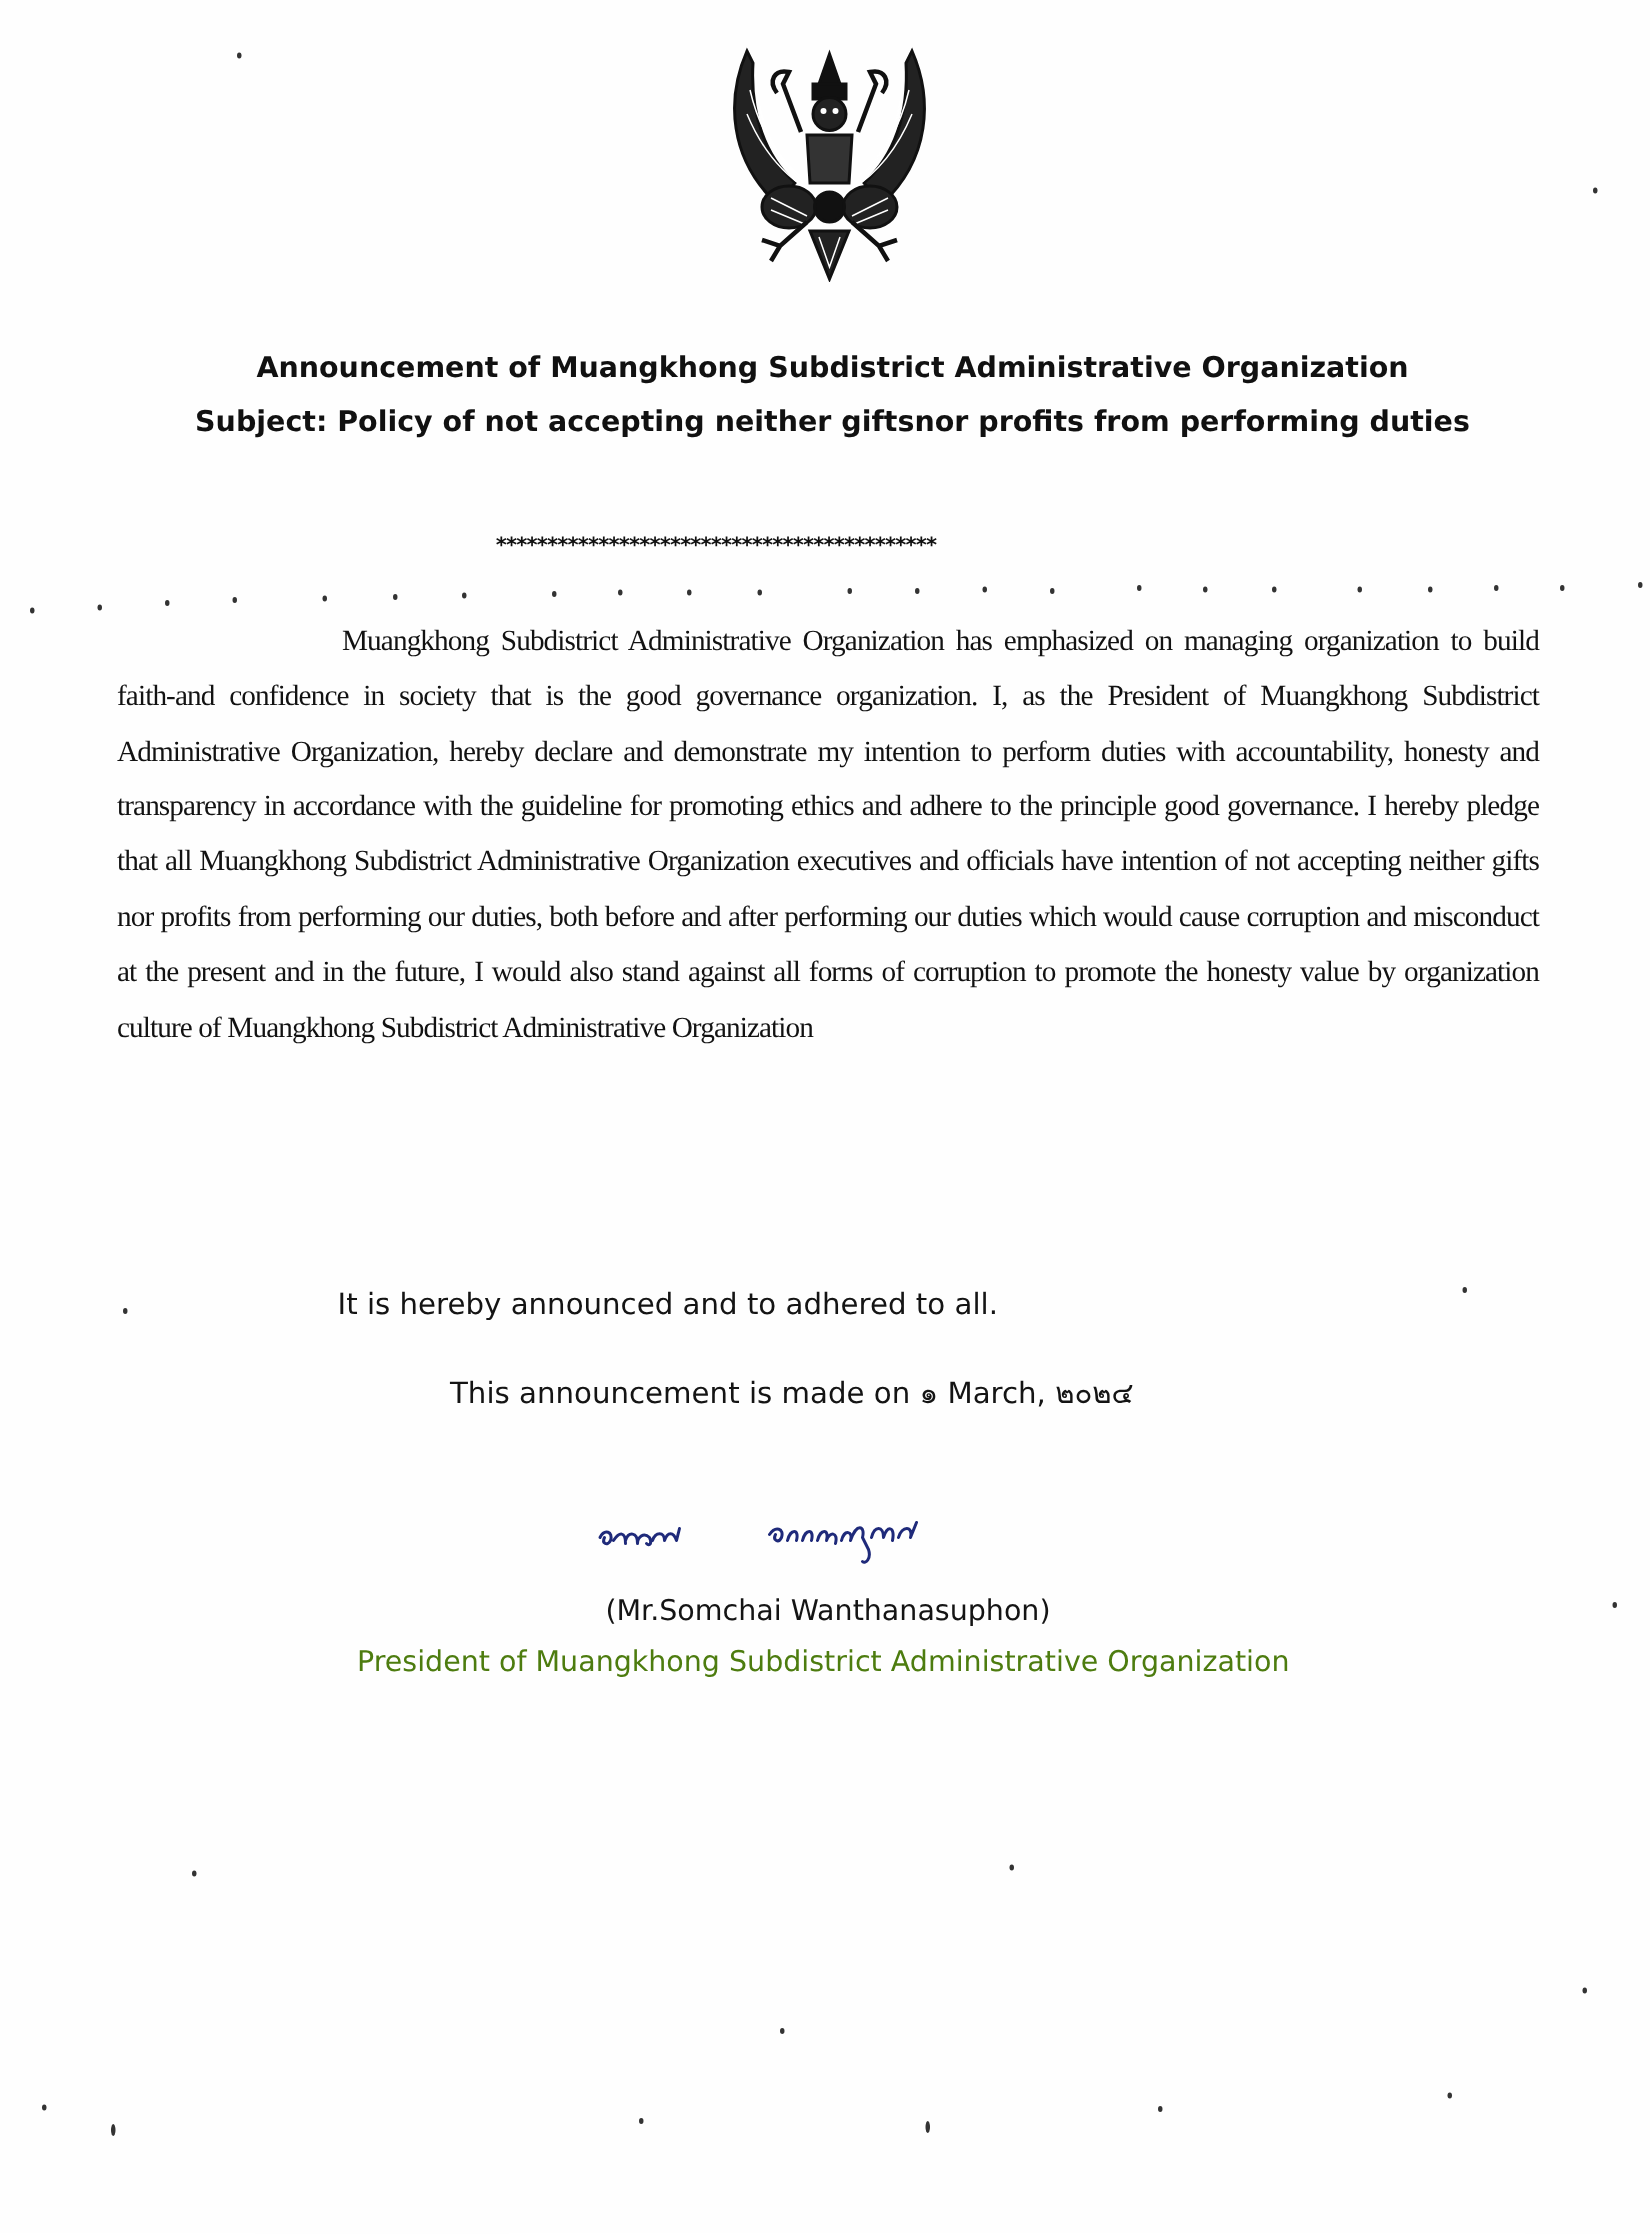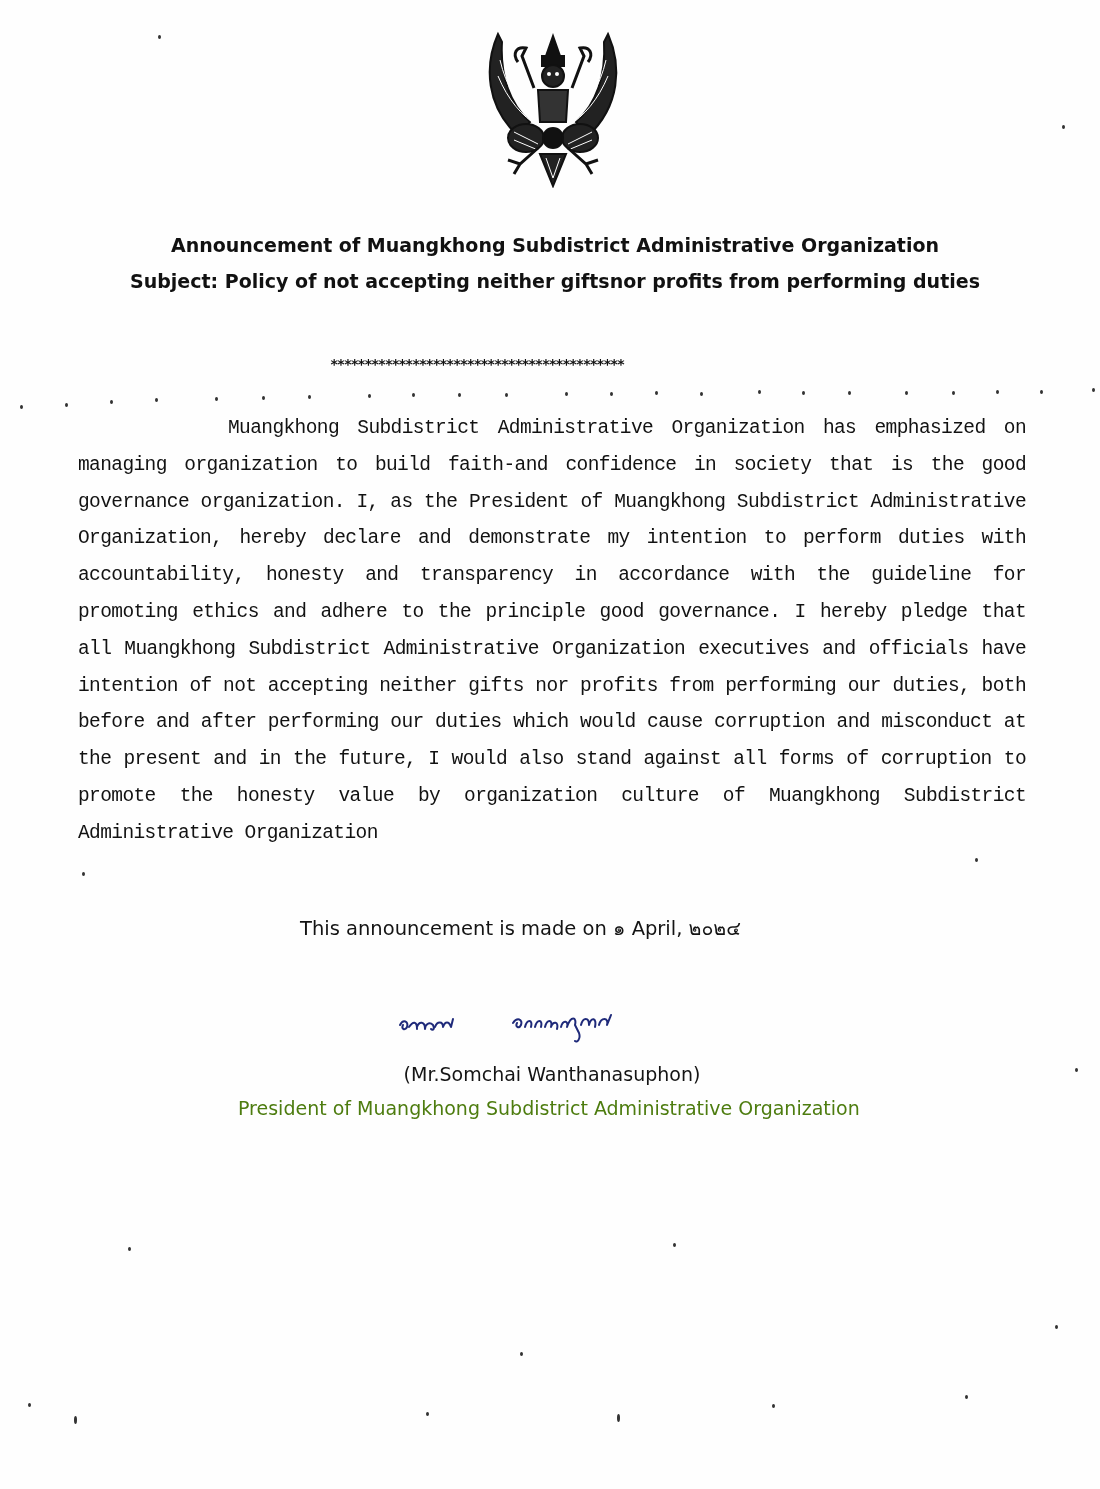--- a/index.html
+++ b/index.html
@@ -13,21 +13,21 @@
     .heading { position: absolute; left: 0; width: 1100px; text-align: center; font-weight: bold; font-size: 19px; letter-spacing: 0; color: #111; }
     .h1 { top: 234px; left: 5px; }
     .h2 { top: 270px; left: 5px; }
     .h3 { top: 306px; left: 0; }
 
     .stars { position: absolute; top: 356px; left: 330px; width: 460px; font-family: "DejaVu Sans Mono", monospace; font-weight: bold; font-size: 14px; letter-spacing: -1.6px; color: #111; white-space: nowrap; }
 
     .specks { position: absolute; left: 0; top: 0; width: 1100px; height: 1489px; pointer-events: none; }
     .speck { position: absolute; width: 3px; height: 4px; background: #333; border-radius: 50%; }
 
-    .body-text { position: absolute; left: 78px; top: 410px; width: 948px; font-size: 19.5px; line-height: 36.8px; text-align: justify; color: #121212; font-family: Liberation Mono, monospace; font-stretch: condensed; }
+    .body-text { position: absolute; left: 78px; top: 410px; width: 948px; font-size: 19.5px; line-height: 36.8px; text-align: justify; color: #121212; font-family: Liberation Serif, serif; font-stretch: condensed; }
     .body-text .indent { display: inline-block; width: 150px; }
     .body-text p { letter-spacing: -0.6px; }
 
     .closing { position: absolute; left: 225px; top: 858px; font-size: 19.5px; color: #141414; }
     .date-line { position: absolute; left: 300px; top: 913px; font-size: 19.5px; color: #141414; }
 
     .signature { position: absolute; left: 395px; top: 1003px; width: 250px; height: 50px; }
 
     .signer-name { position: absolute; left: 0; top: 1063px; width: 1100px; text-align: center; font-size: 19px; color: #141414; padding-left: 4px; }
     .signer-title { position: absolute; left: 238px; top: 1097px; font-size: 19px; color: #4d7c0f; }
@@ -118,21 +118,22 @@
     <span class="speck" style="left:617px;top:1414px;height:8px"></span>
     <span class="speck" style="left:772px;top:1404px"></span>
     <span class="speck" style="left:28px;top:1403px"></span>
     <span class="speck" style="left:1075px;top:1068px"></span>
   </div>
 
   <div class="body-text">
     <p><span class="indent"></span><span>Muangkhong Subdistrict Administrative Organization has emphasized on managing organization to build faith-and confidence in society that is the good governance organization. I, as the President of Muangkhong Subdistrict Administrative Organization, hereby declare and demonstrate my intention to perform duties with accountability, honesty and transparency in accordance with the guideline for promoting ethics and adhere to the principle good governance. I hereby pledge that all Muangkhong Subdistrict Administrative Organization executives and officials have intention of not accepting neither gifts nor profits from performing our duties, both before and after performing our duties which would cause corruption and misconduct at the present and in the future, I would also stand against all forms of corruption to promote the honesty value by organization culture of Muangkhong Subdistrict Administrative Organization</span></p>
   </div>
 
-  <div class="date-line">This announcement is made on ๑ April, ๒๐๒๔</div>
+  <div class="closing">It is hereby announced and to adhered to all.</div>
+  <div class="date-line">This announcement is made on ๑ March, ๒๐๒๔</div>
 
   <svg class="signature" viewBox="0 0 250 50">
     <g fill="none" stroke="#1f2a7a" stroke-width="2" stroke-linecap="round" stroke-linejoin="round">
 
       <path d="M5 22 C8 16 14 18 12 24 C10 28 6 26 8 22 M14 24 C18 18 22 18 22 26 M22 24 C24 18 30 18 30 26 C30 22 34 18 38 22 C40 26 38 28 36 26 M40 24 C42 18 48 18 48 24 C50 18 54 18 56 24 L58 16"></path>
 
       <path d="M118 20 C122 14 128 16 126 22 C124 26 120 24 122 20 M130 24 C132 16 138 16 136 24 M140 24 C142 16 148 16 146 24 M150 24 C152 16 158 16 156 24 C158 18 164 18 162 26 M166 24 C168 16 174 18 172 24 C176 12 182 14 180 22 L184 30 C186 36 182 40 180 38 M186 22 C188 14 194 14 194 22 C196 14 202 14 200 24 M204 22 C206 14 214 14 212 22 L216 12"></path>
     </g>
   </svg>
 

